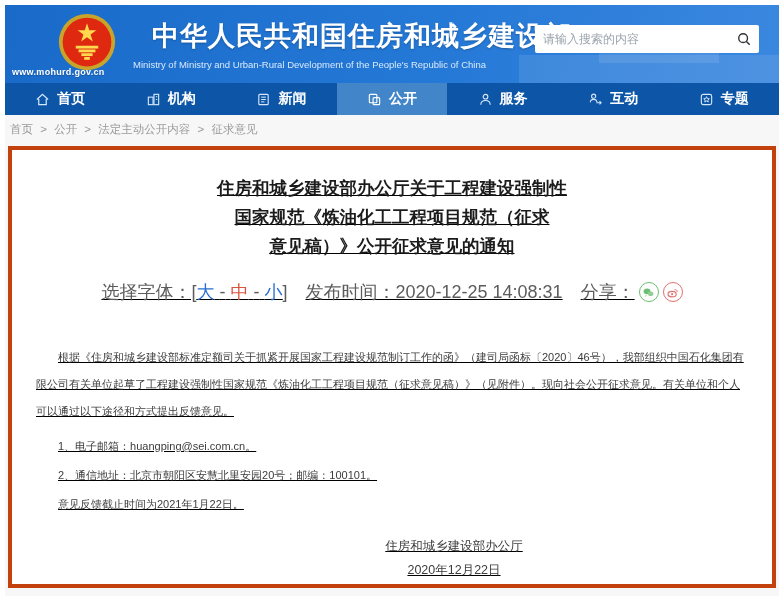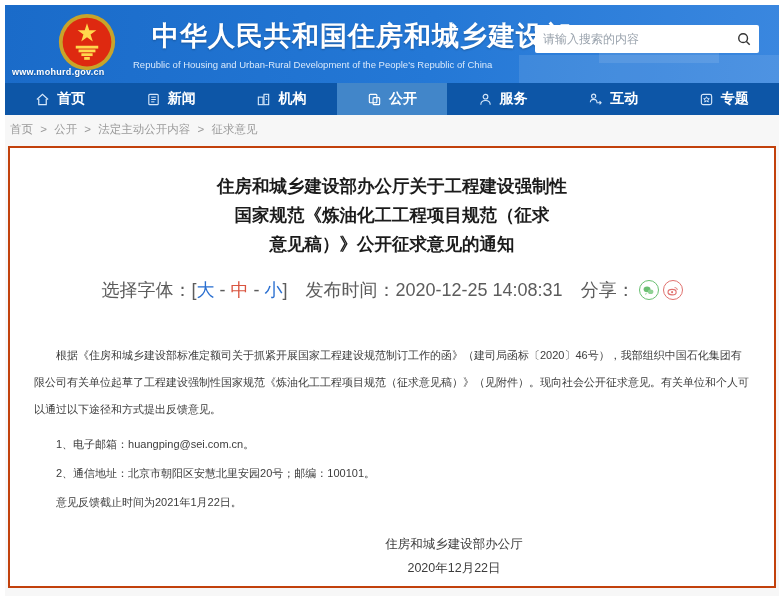--- a/index.html
+++ b/index.html
@@ -56,21 +56,21 @@
   .nav-item svg { display: block; }
 
   
   .lower { position: absolute; left: 5px; right: 5px; top: 115px; height: 481px; background: #f7f7f7; }
   .breadcrumb { position: absolute; left: 5px; top: 7px; font-size: 11.5px; color: #9a9a9a; }
   .breadcrumb a { color: #9a9a9a; text-decoration: none; cursor: pointer; }
   .breadcrumb .sep { margin: 0 4px; }
 
   .card {
     position: absolute; left: 3px; right: 3px; top: 31px; bottom: 8px;
-    background: #ffffff; border: 2px solid #c2410c;
+    background: #ffffff; border: 4px solid #c2410c; text-decoration: underline;
   }
   .article-title {
     margin: 24px auto 0; width: 470px; text-align: center;
     font-size: 17.5px; line-height: 29px; color: #1b1b1b; font-weight: bold;
   }
   .article-title span { display: block; }
 
   .meta-row {
     margin-top: 19px; display: flex; justify-content: center; align-items: center;
     font-size: 18px; color: #5c5c5c;
@@ -108,21 +108,21 @@
     <rect x="20" y="36" width="24" height="3" fill="#ffd84d"></rect>
     <rect x="23" y="40" width="18" height="3" fill="#ffd84d"></rect>
     <rect x="26" y="44" width="12" height="3" fill="#ffd84d"></rect>
     <rect x="29" y="48" width="6" height="3" fill="#ffd84d"></rect>
   </svg>
 
   <div class="site-url">www.mohurd.gov.cn</div>
 
   <div class="header-titles">
     <div class="site-title">中华人民共和国住房和城乡建设部</div>
-    <div class="site-subtitle">Republic of Housing and Urban-Rural Development of the People's Republic of China</div>
+    <div class="site-subtitle">Ministry of Ministry and Urban-Rural Development of the People's Republic of China</div>
   </div>
 
   <div class="search-box">
     <input type="text" placeholder="请输入搜索的内容" style="">
     <button class="search-btn">
       <svg width="14" height="14" viewBox="0 0 16 16">
         <circle cx="7" cy="7" r="5" fill="none" stroke="#333" stroke-width="1.6"></circle>
         <line x1="10.8" y1="10.8" x2="14.5" y2="14.5" stroke="#333" stroke-width="1.6"></line>
       </svg>
     </button>
@@ -132,35 +132,35 @@
 <div class="navbar">
   <div class="nav-item">
     <svg width="15" height="15" viewBox="0 0 16 16">
       <path d="M2 8 L8 2.5 L14 8" fill="none" stroke="#d6e7fa" stroke-width="1.3"></path>
       <path d="M4 7.5 V13.5 H12 V7.5" fill="none" stroke="#d6e7fa" stroke-width="1.3"></path>
     </svg>
     <span>首页</span>
   </div>
   <div class="nav-item">
     <svg width="15" height="15" viewBox="0 0 16 16">
+      <rect x="2.5" y="5.5" width="5" height="8" fill="none" stroke="#d6e7fa" stroke-width="1.2"></rect>
+      <rect x="8.5" y="2.5" width="5" height="11" fill="none" stroke="#d6e7fa" stroke-width="1.2"></rect>
+      <line x1="10.5" y1="5" x2="12" y2="5" stroke="#d6e7fa" stroke-width="1"></line>
+      <line x1="10.5" y1="8" x2="12" y2="8" stroke="#d6e7fa" stroke-width="1"></line>
+    </svg>
+    <span>机构</span>
+  </div>
+  <div class="nav-item">
+    <svg width="15" height="15" viewBox="0 0 16 16">
       <rect x="3" y="2.5" width="10" height="11" rx="1" fill="none" stroke="#d6e7fa" stroke-width="1.2"></rect>
       <line x1="5.5" y1="5.5" x2="10.5" y2="5.5" stroke="#d6e7fa" stroke-width="1.1"></line>
       <line x1="5.5" y1="8" x2="10.5" y2="8" stroke="#d6e7fa" stroke-width="1.1"></line>
       <line x1="5.5" y1="10.5" x2="9" y2="10.5" stroke="#d6e7fa" stroke-width="1.1"></line>
     </svg>
     <span>新闻</span>
-  </div>
-  <div class="nav-item">
-    <svg width="15" height="15" viewBox="0 0 16 16">
-      <rect x="2.5" y="5.5" width="5" height="8" fill="none" stroke="#d6e7fa" stroke-width="1.2"></rect>
-      <rect x="8.5" y="2.5" width="5" height="11" fill="none" stroke="#d6e7fa" stroke-width="1.2"></rect>
-      <line x1="10.5" y1="5" x2="12" y2="5" stroke="#d6e7fa" stroke-width="1"></line>
-      <line x1="10.5" y1="8" x2="12" y2="8" stroke="#d6e7fa" stroke-width="1"></line>
-    </svg>
-    <span>机构</span>
   </div>
   <div class="nav-item active">
     <svg width="15" height="15" viewBox="0 0 16 16">
       <rect x="2.5" y="2.5" width="8" height="9" rx="1" fill="none" stroke="#ffffff" stroke-width="1.2"></rect>
       <rect x="6.5" y="6" width="7" height="7.5" rx="1" fill="none" stroke="#ffffff" stroke-width="1.2"></rect>
     </svg>
     <span>公开</span>
   </div>
   <div class="nav-item">
     <svg width="15" height="15" viewBox="0 0 16 16">

